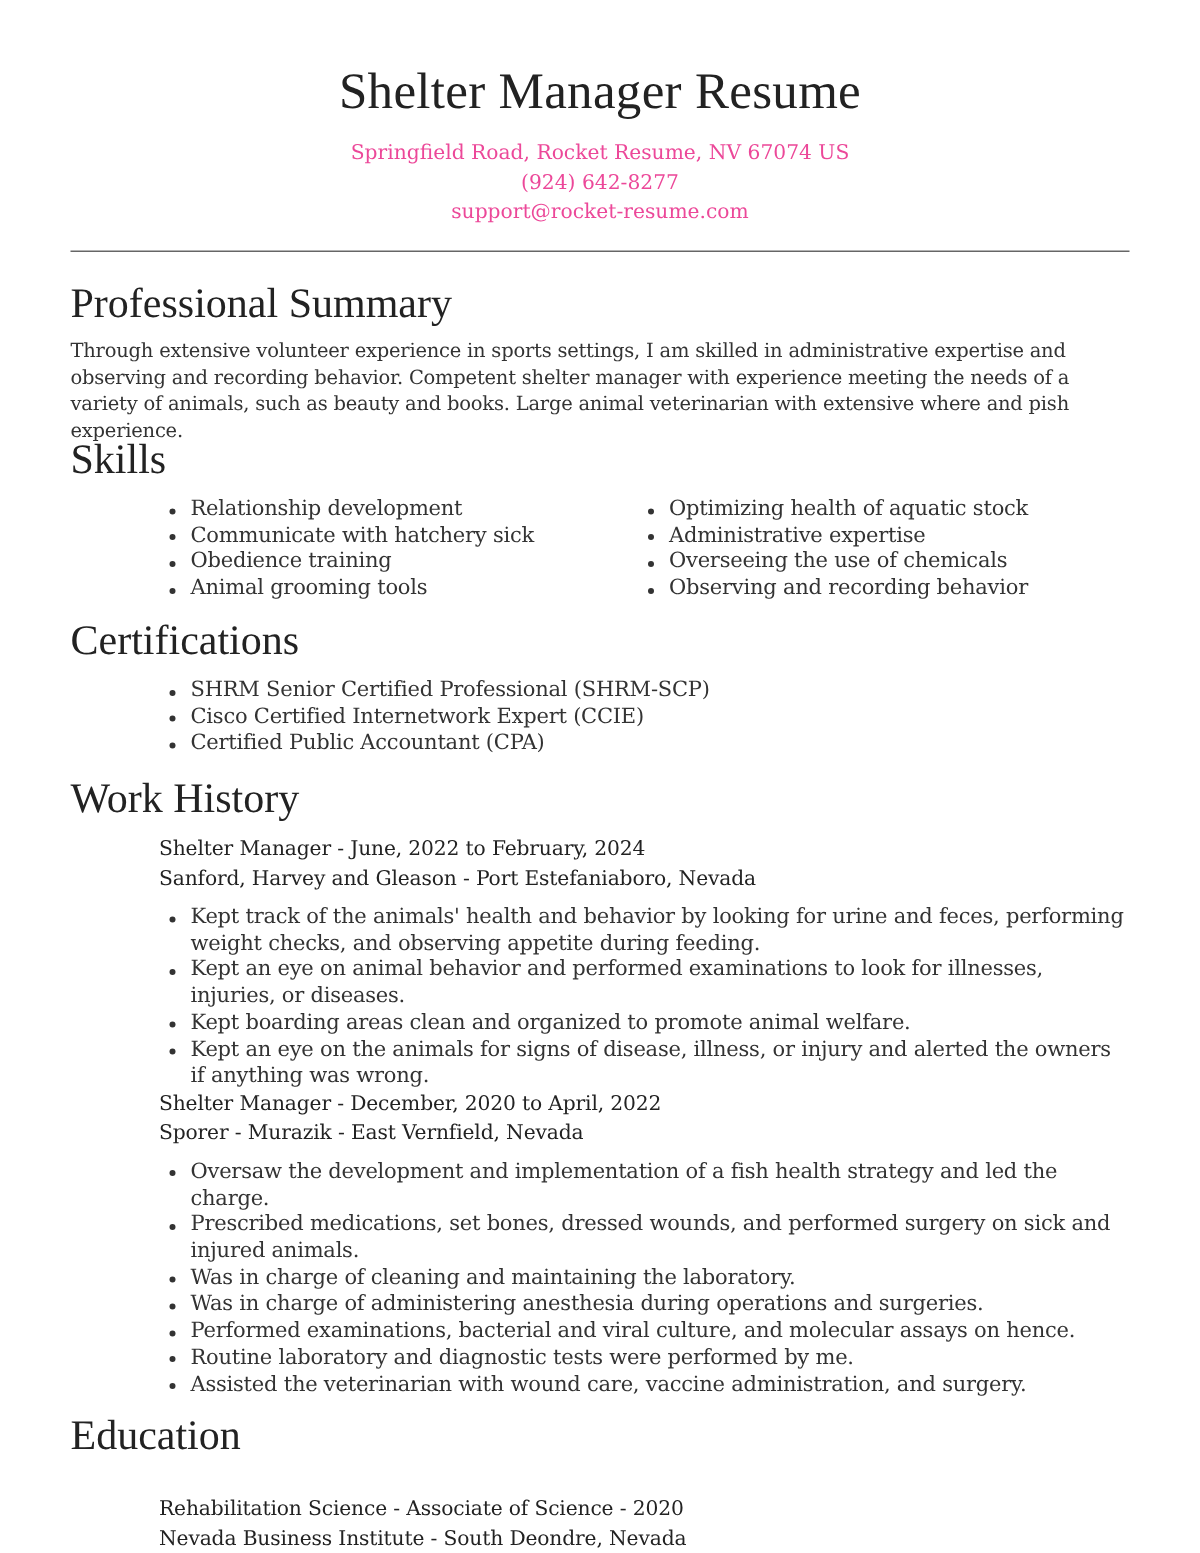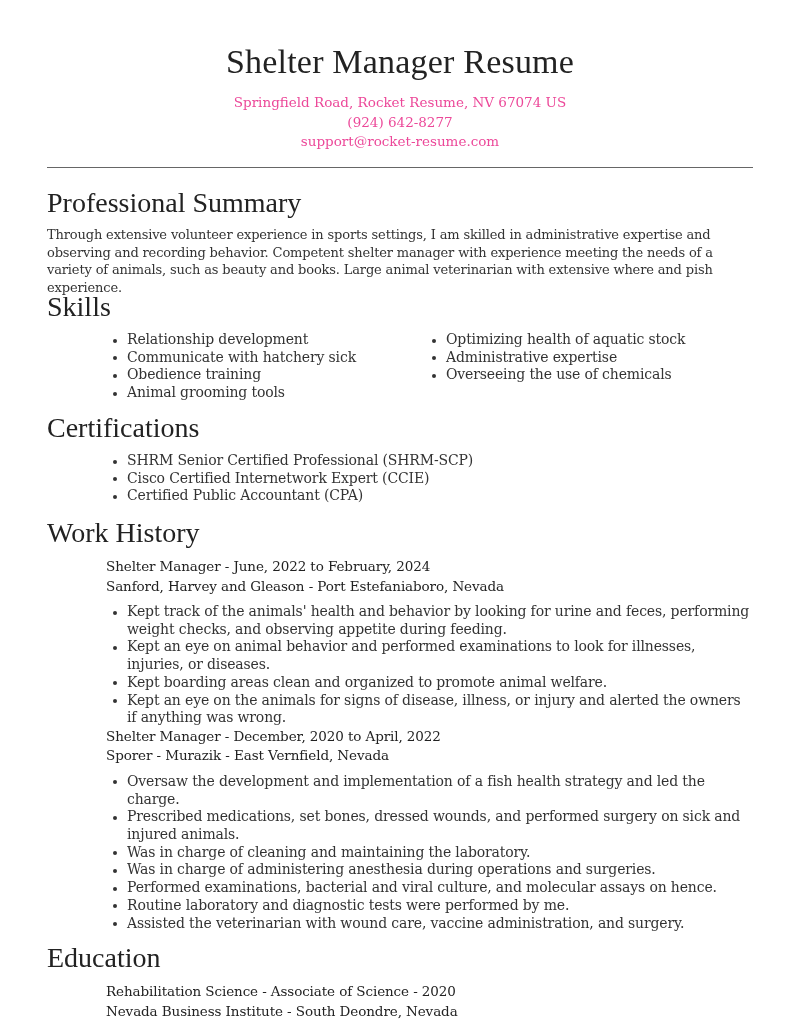--- a/index.html
+++ b/index.html
@@ -72,20 +72,21 @@
       <ul>
         <li>Relationship development</li>
         <li>Communicate with hatchery sick</li>
         <li>Obedience training</li>
         <li>Animal grooming tools</li>
       </ul>
       <ul class="col2">
         <li>Optimizing health of aquatic stock</li>
         <li>Administrative expertise</li>
         <li>Overseeing the use of chemicals</li>
+        <li>Observing and recording behavior</li>
       </ul>
     </div>
   </div>
 
   <div class="section" style="top:411px">
     <h2 class="h2">Certifications</h2>
     <ul style="margin-top:7px">
       <li>SHRM Senior Certified Professional (SHRM-SCP)</li>
       <li>Cisco Certified Internetwork Expert (CCIE)</li>
       <li>Certified Public Accountant (CPA)</li>
@@ -116,19 +117,19 @@
       <li>Was in charge of cleaning and maintaining the laboratory.</li>
       <li>Was in charge of administering anesthesia during operations and surgeries.</li>
       <li>Performed examinations, bacterial and viral culture, and molecular assays on hence.</li>
       <li>Routine laboratory and diagnostic tests were performed by me.</li>
       <li>Assisted the veterinarian with wound care, vaccine administration, and surgery.</li>
     </ul>
   </div>
 
   <div class="section" style="top:941px">
     <h2 class="h2">Education</h2>
-    <div class="indent" style="margin-top:7px">
+    <div class="indent" style="margin-top:22px">
       <p class="job-line">Rehabilitation Science - Associate of Science - 2020</p>
       <p class="job-line">Nevada Business Institute - South Deondre, Nevada</p>
     </div>
   </div>
 
 </div>
 
 </body></html>

